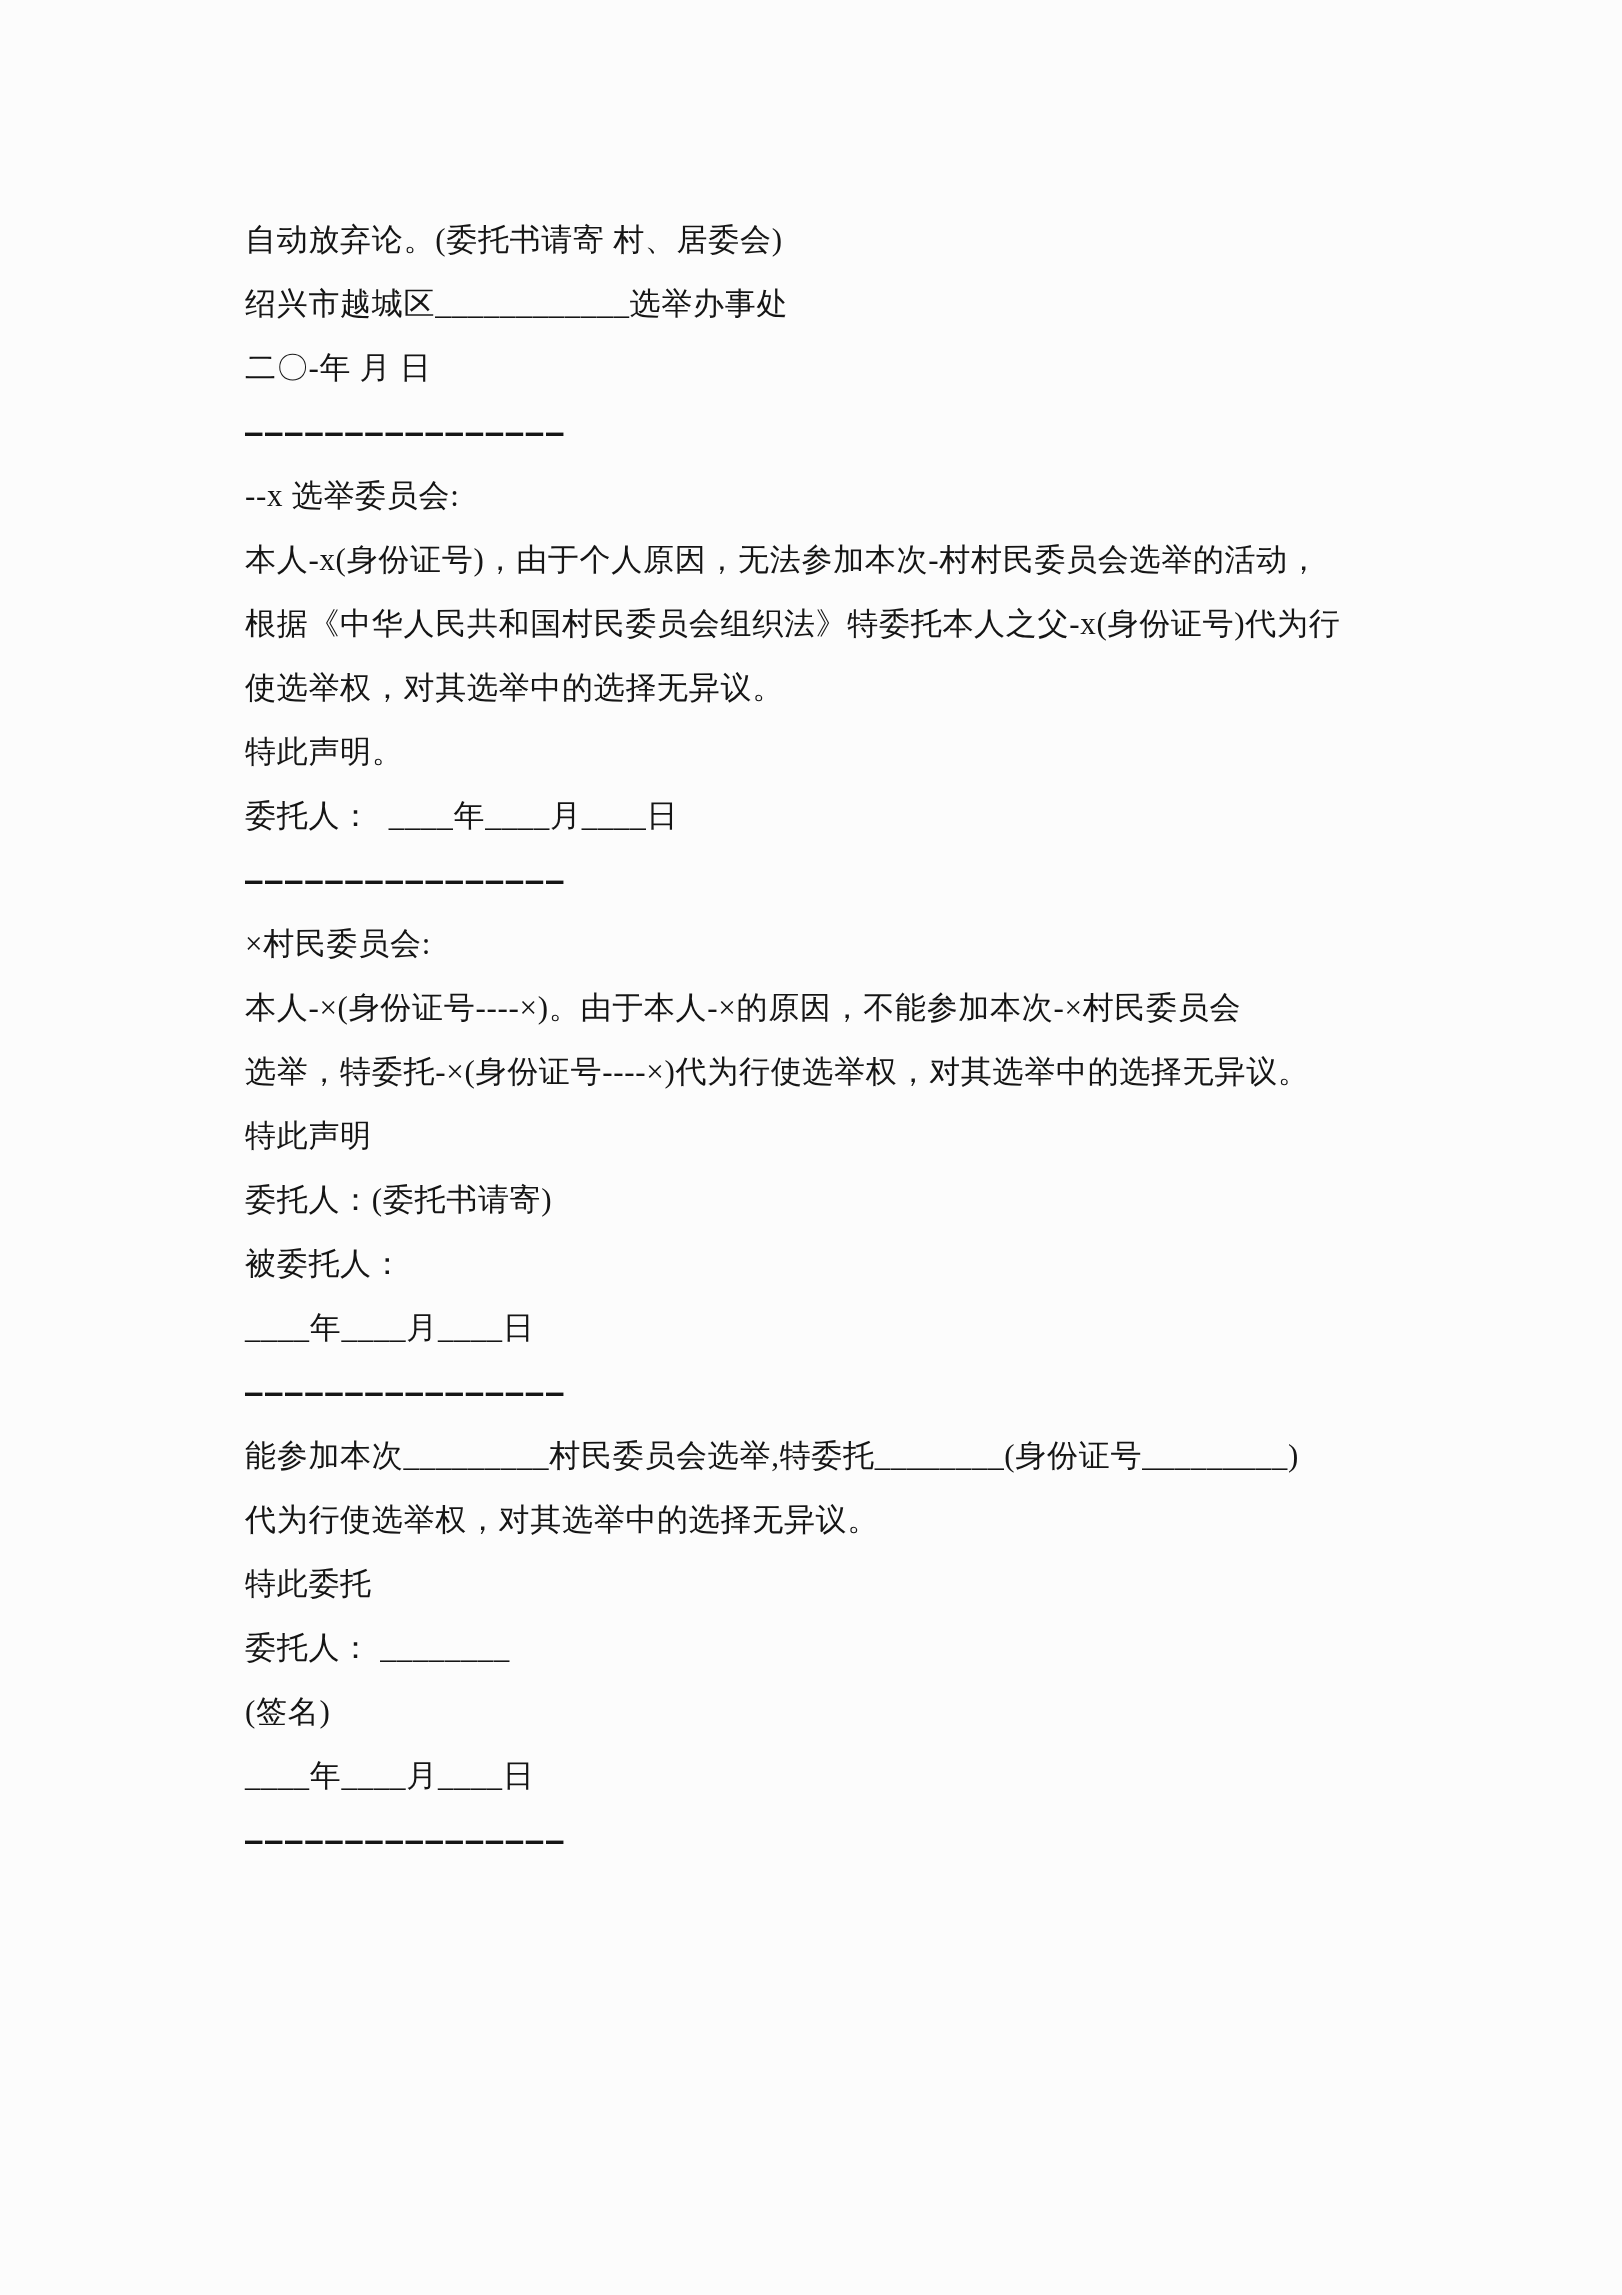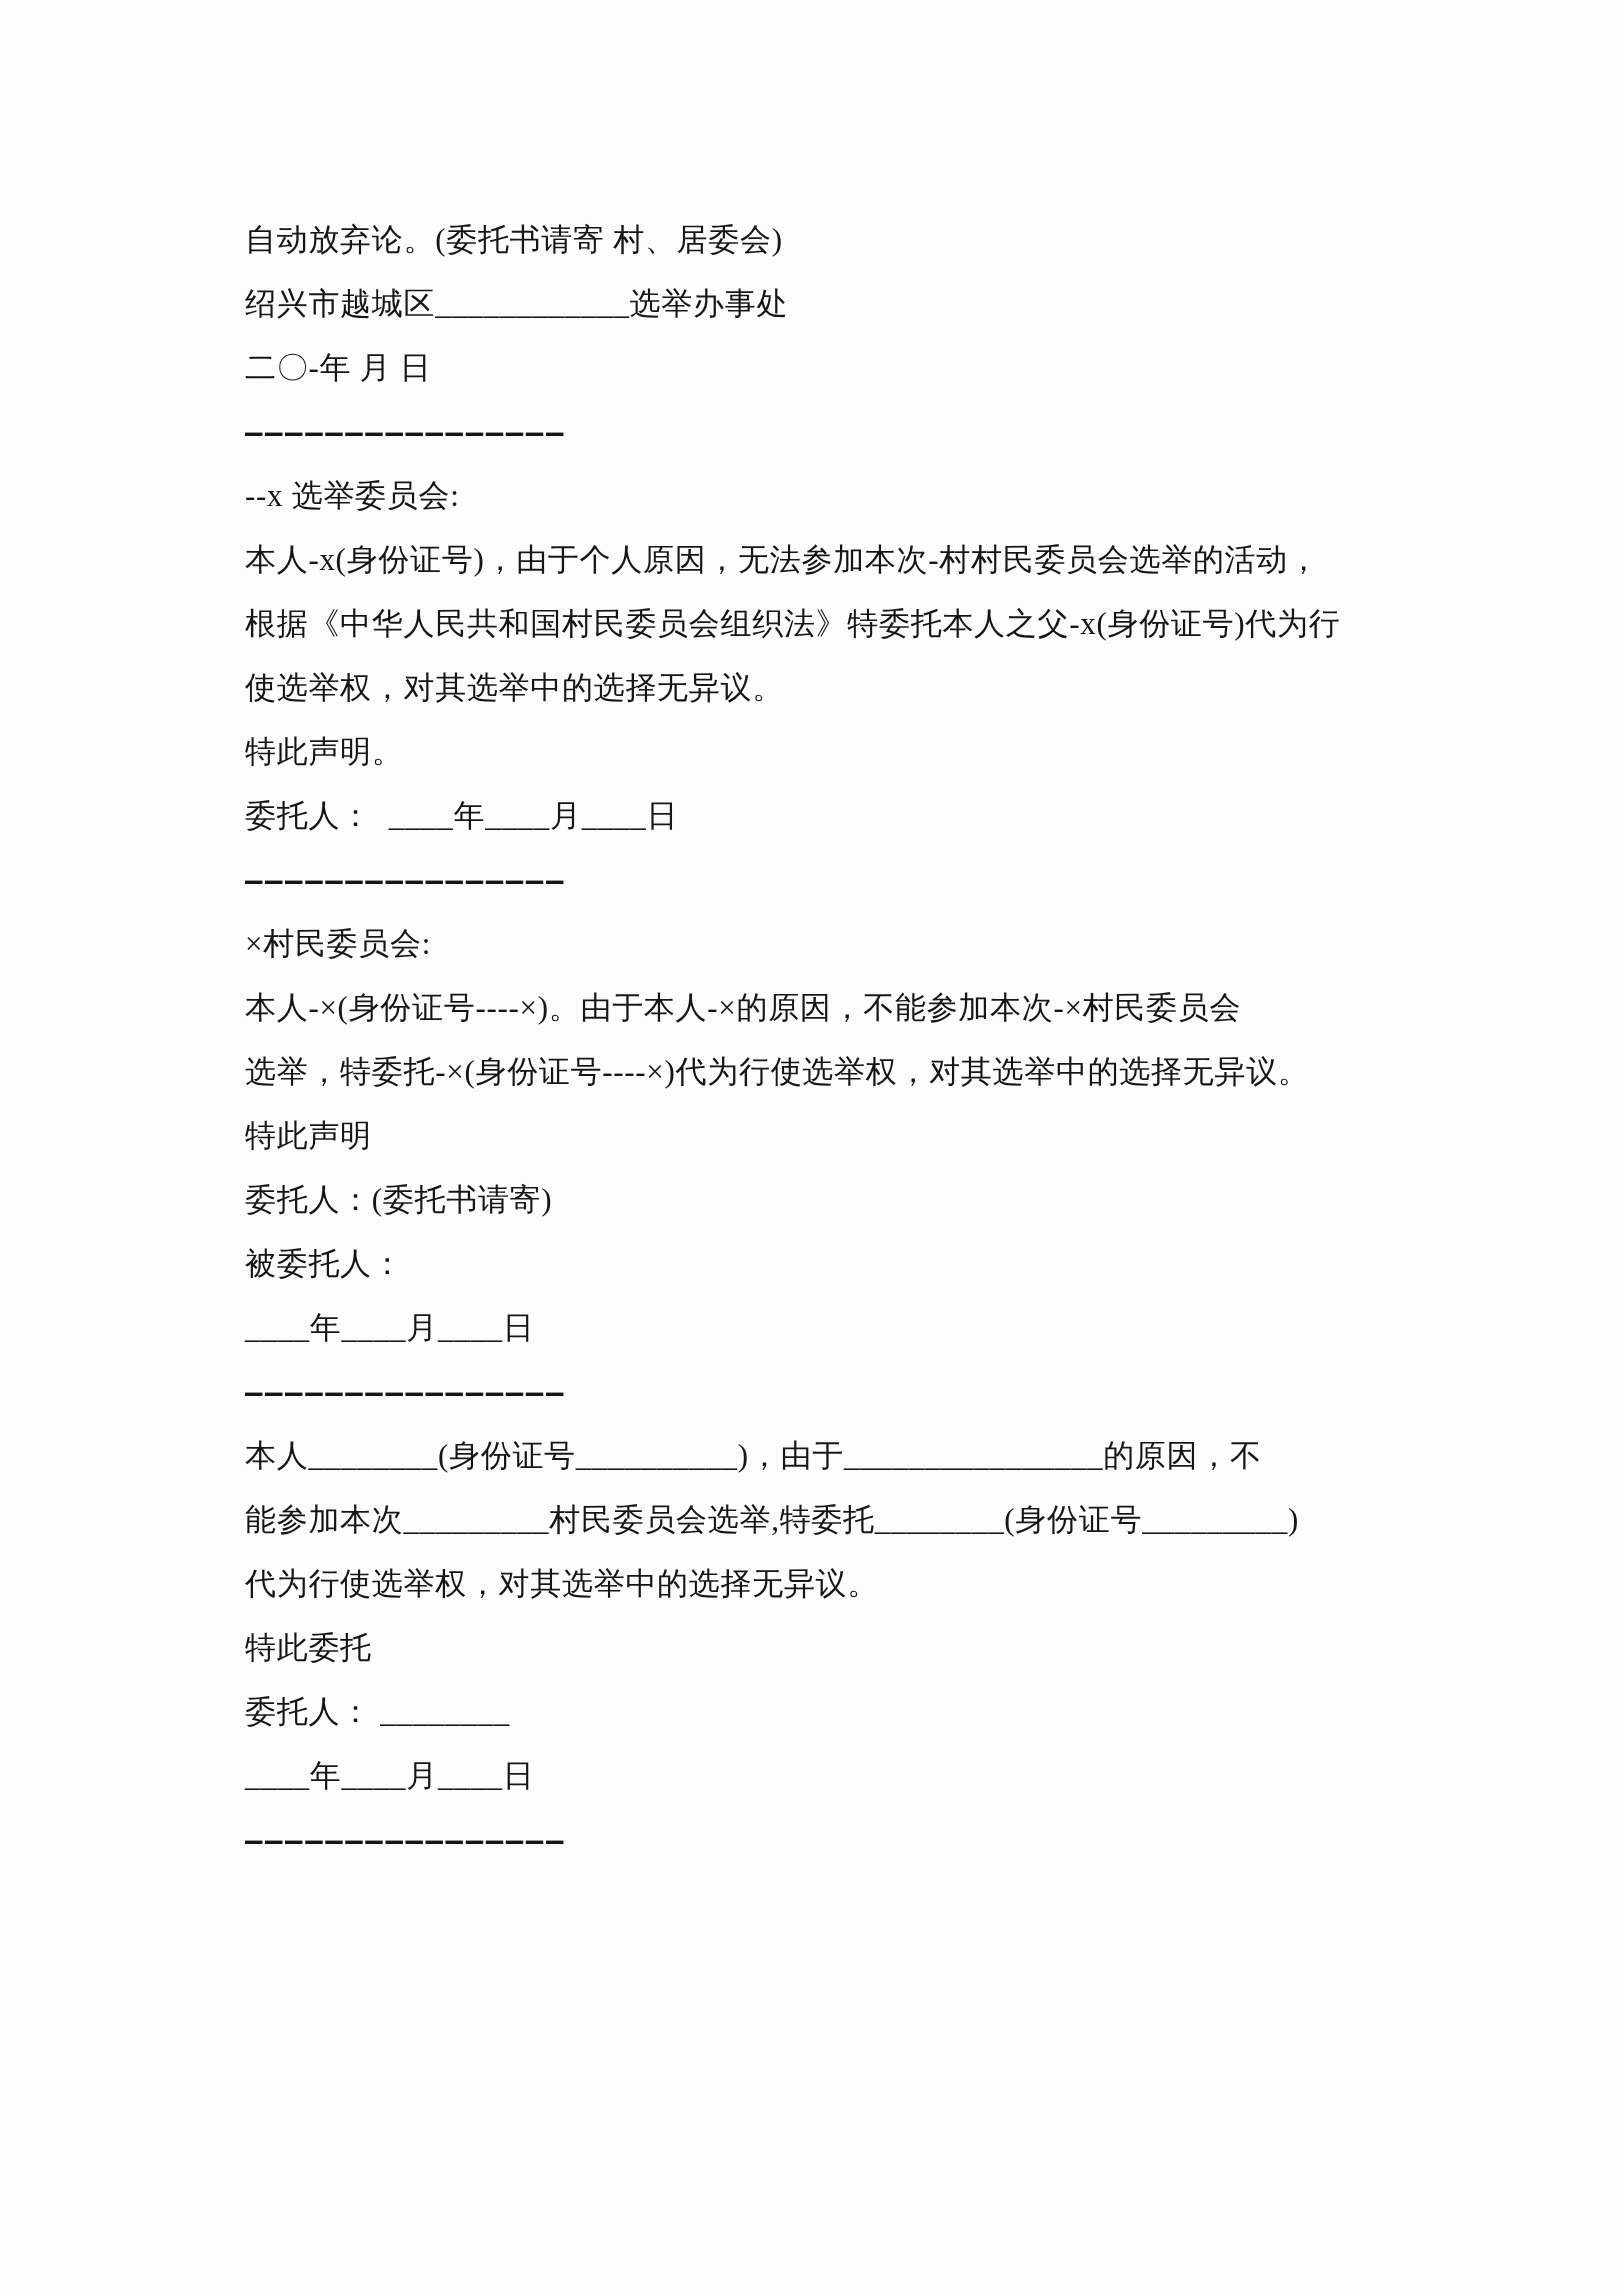--- a/index.html
+++ b/index.html
@@ -57,22 +57,22 @@
       <div class="line">委托人：  ____年____月____日</div>
       <div class="line sep">————————————————</div>
       <div class="line">×村民委员会:</div>
       <div class="line">本人-×(身份证号----×)。由于本人-×的原因，不能参加本次-×村民委员会</div>
       <div class="line">选举，特委托-×(身份证号----×)代为行使选举权，对其选举中的选择无异议。</div>
       <div class="line">特此声明</div>
       <div class="line">委托人：(委托书请寄)</div>
       <div class="line">被委托人：</div>
       <div class="line">____年____月____日</div>
       <div class="line sep">————————————————</div>
-      <div class="line">本人________(身份证号__________)，由于________________的原因，不</div>
       <div class="line">能参加本次_________村民委员会选举,特委托________(身份证号_________)</div>
       <div class="line">代为行使选举权，对其选举中的选择无异议。</div>
       <div class="line">特此委托</div>
       <div class="line">委托人： ________</div>
+      <div class="line">(签名)</div>
       <div class="line">____年____月____日</div>
       <div class="line sep">————————————————</div>
     </div>
 </div>
 
 
 </body></html>

